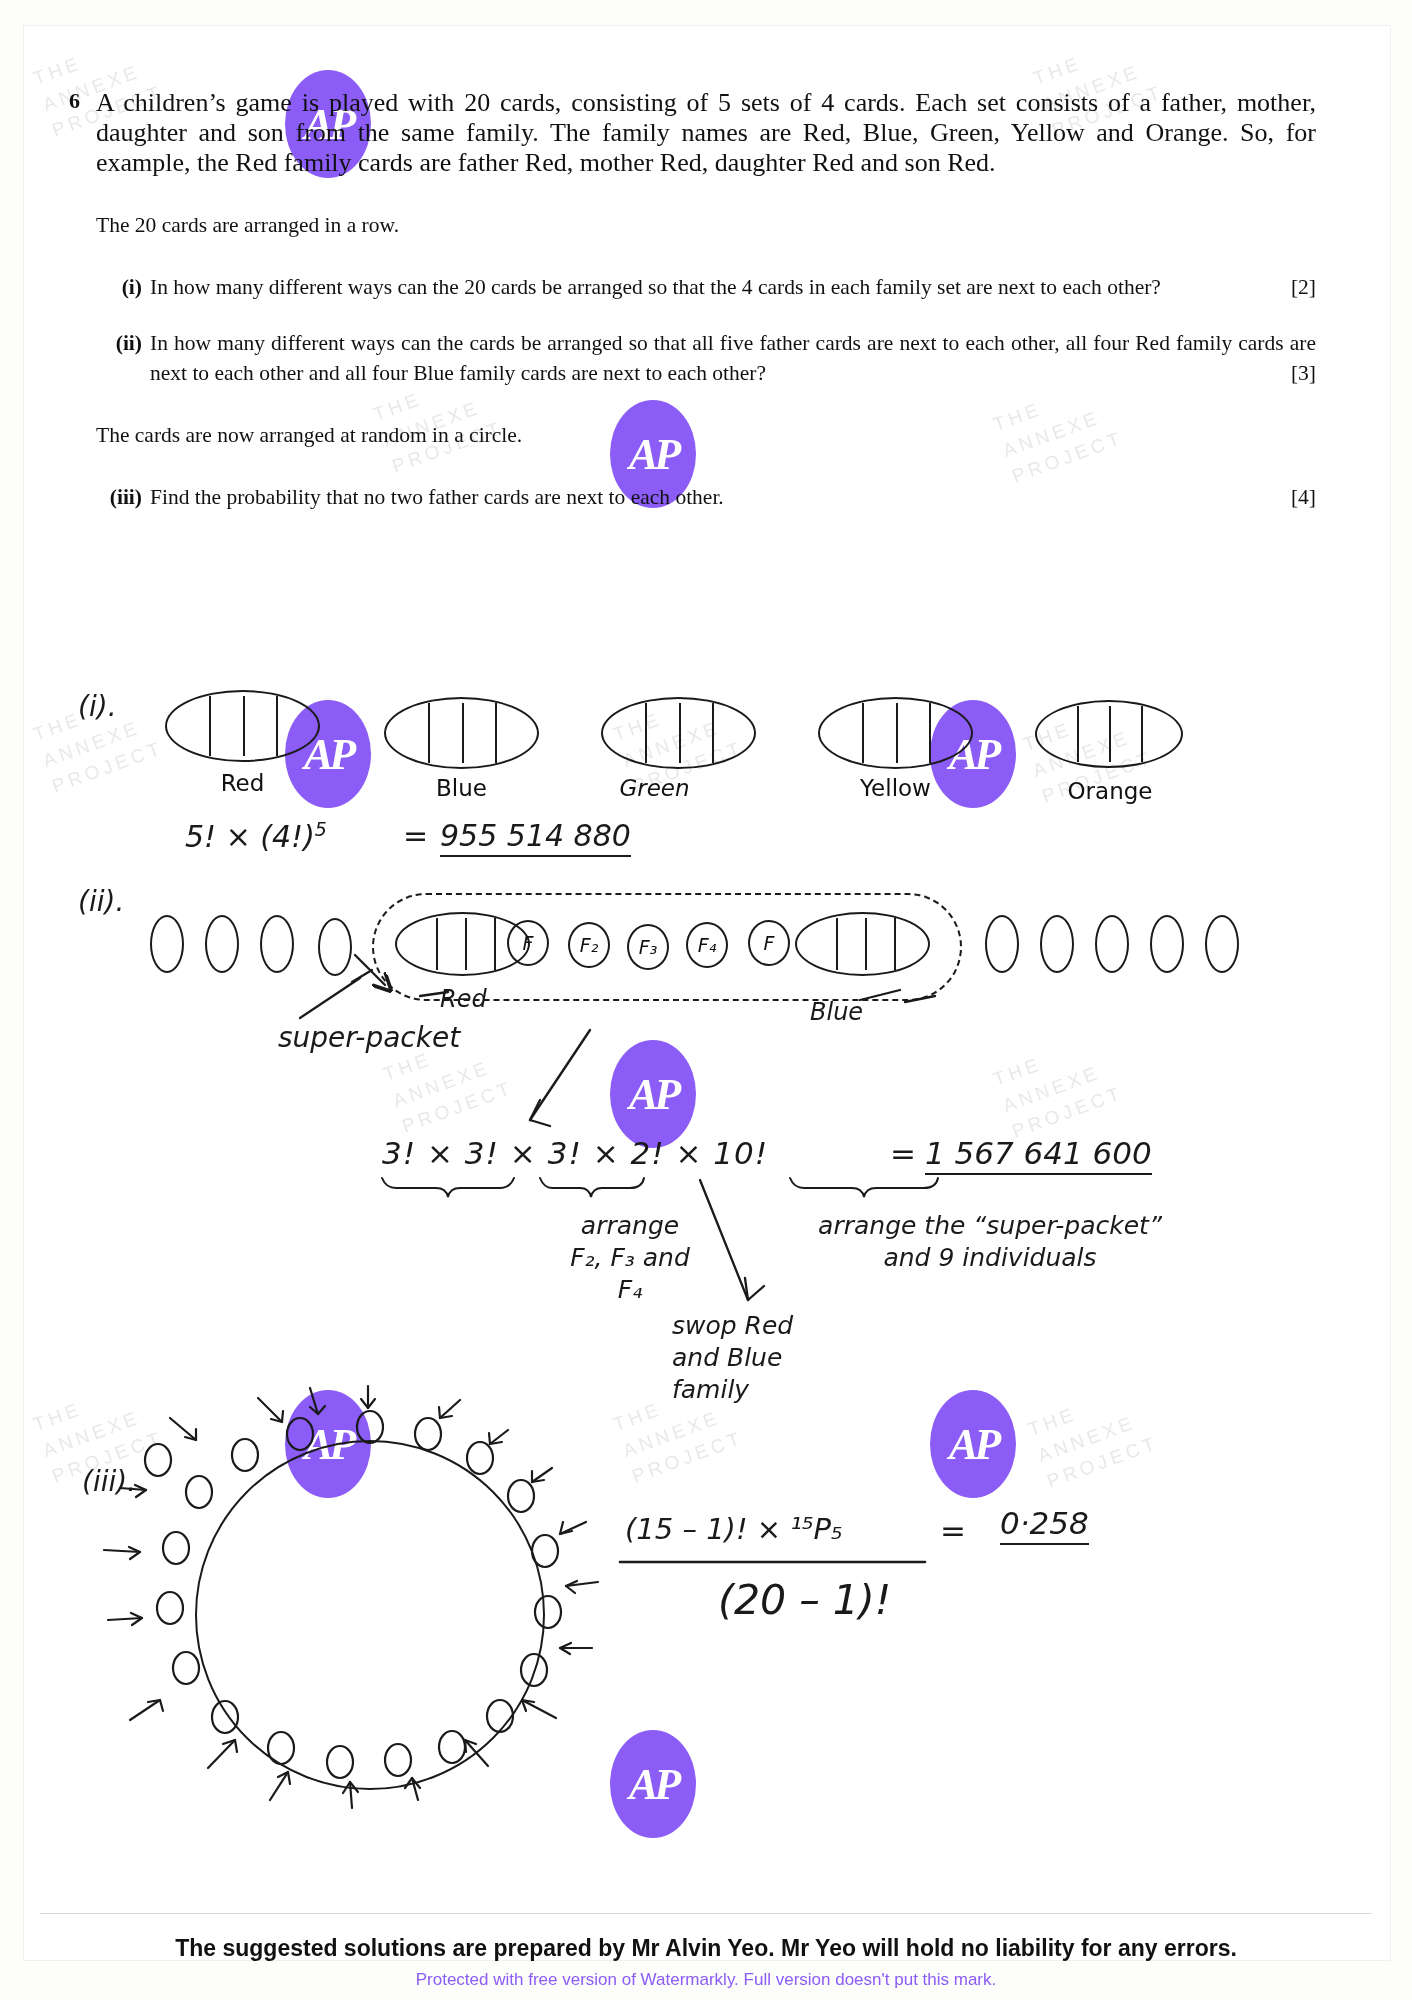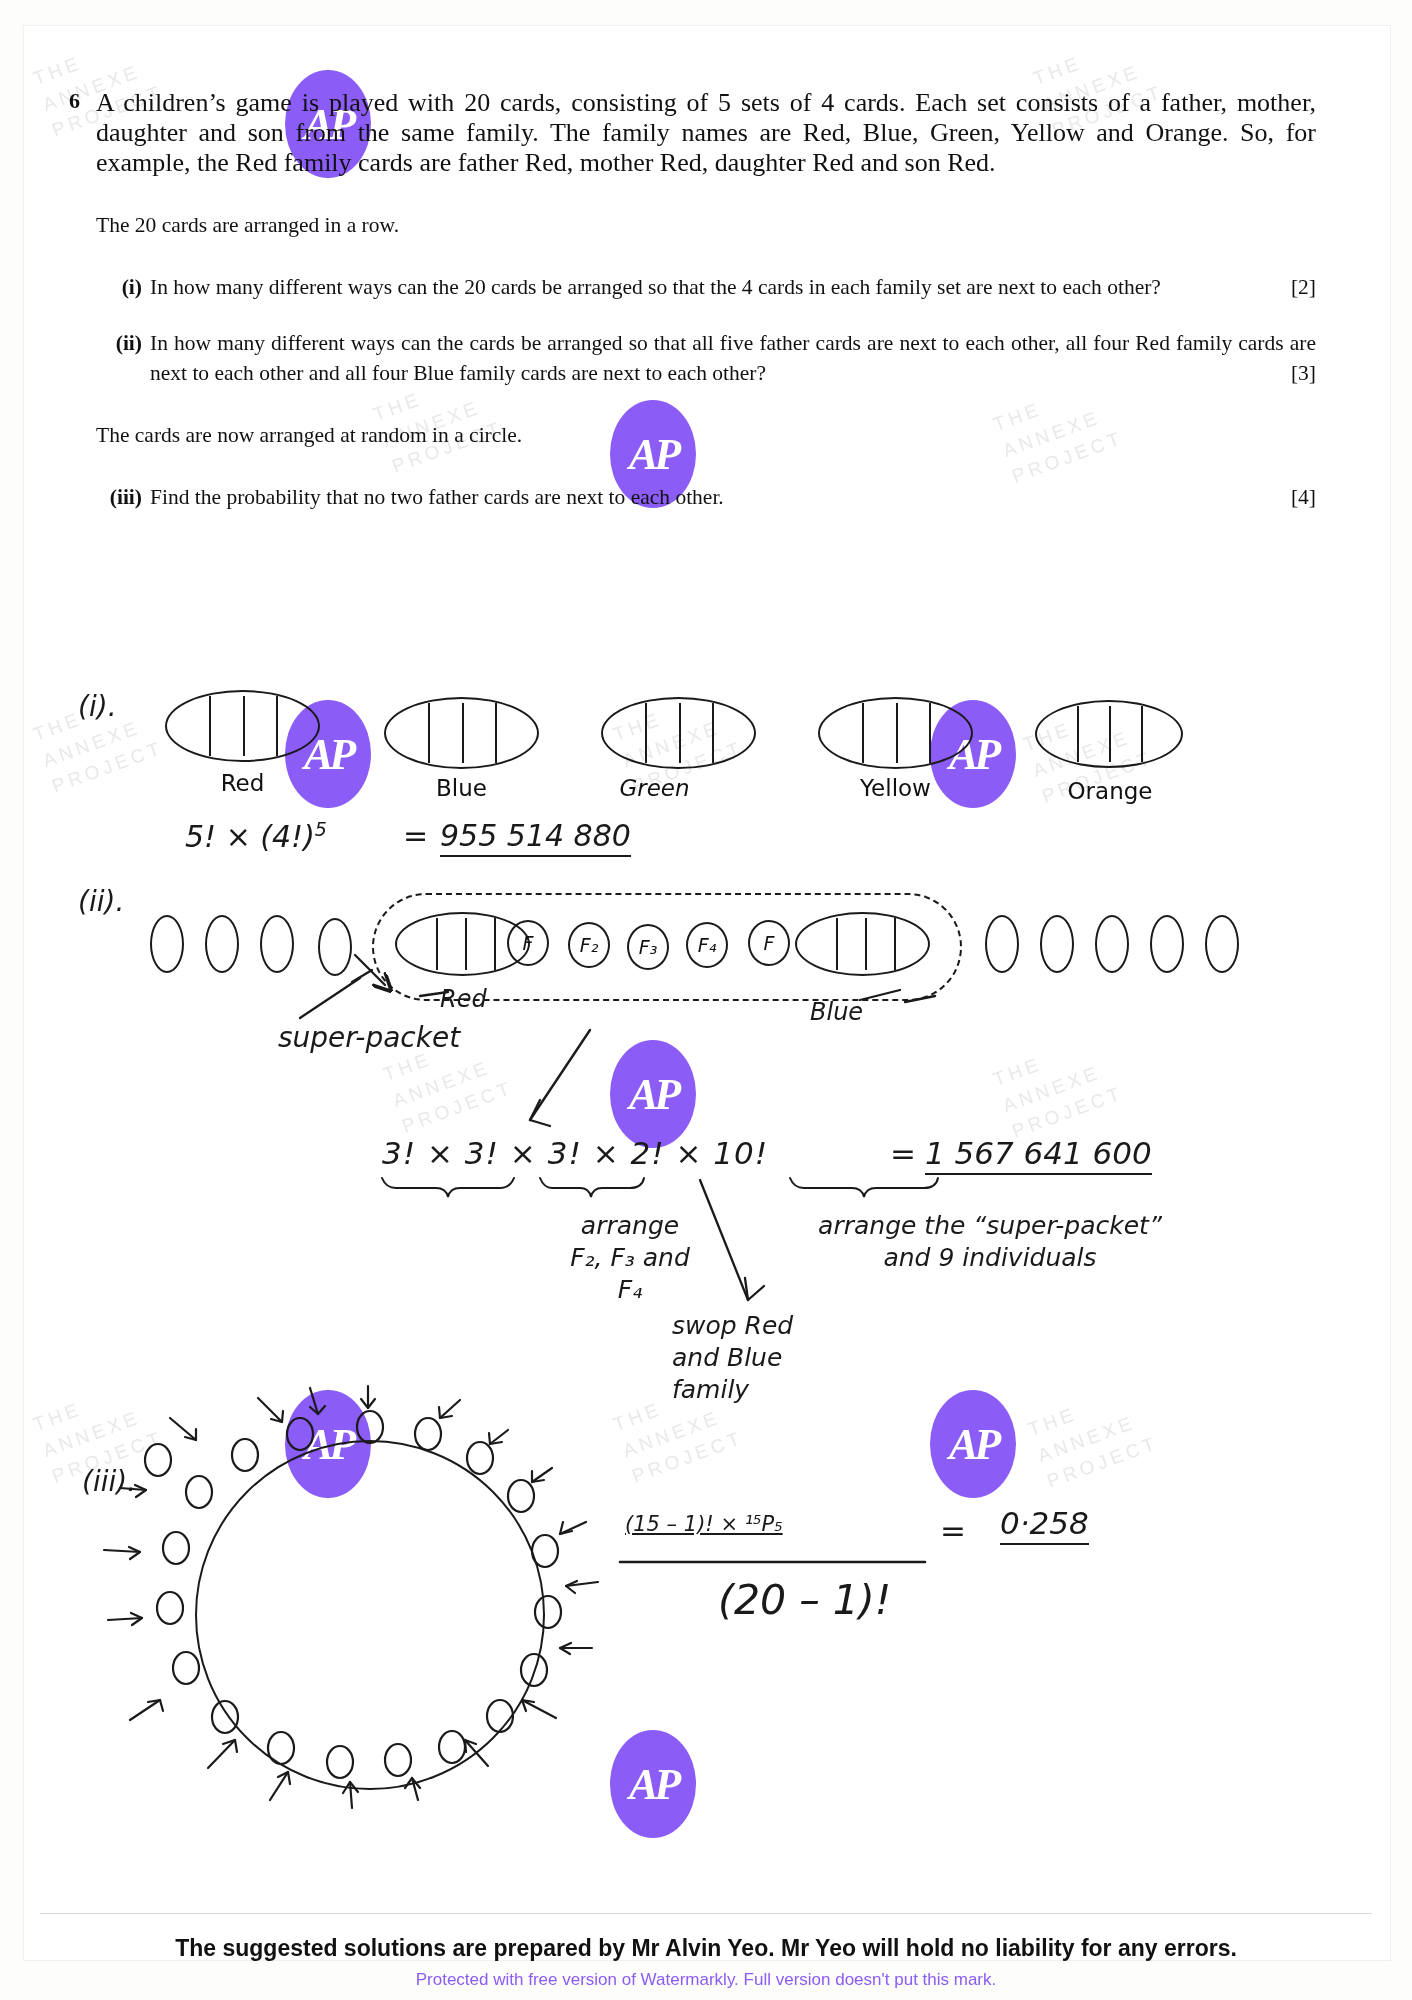--- a/index.html
+++ b/index.html
@@ -393,21 +393,21 @@
   <div class="hw hw-note" style="left:672px; top:1310px; width:200px; white-space:pre-line;">swop Red
 and Blue
 family</div>
   <div class="hw hw-note" style="left:780px; top:1210px; width:420px; white-space:pre-line; text-align:center;">arrange the “super-packet”
 and 9 individuals</div>
 
   <div class="hw hw-label" style="left:82px; top:1465px;">(iii).</div>
 
   <div class="bigcircle" style="left:195px; top:1440px; width:350px; height:350px;"></div>
 
-  <div class="hw hw-math" style="left:625px; top:1512px; font-size:21px;text-decoration:underline;">(15 – 1)!  ×  ¹⁵P₅</div>
+  <div class="hw hw-math" style="left:625px; top:1512px; font-size:29px;">(15 – 1)!  ×  ¹⁵P₅</div>
   <div class="hw hw-math" style="left:718px; top:1576px; font-size:41px;">(20 – 1)!</div>
   <div class="hw hw-math" style="left:940px; top:1512px; font-size:31px;">=</div>
   <div class="hw hw-math underline-ans" style="left:1000px; top:1505px; font-size:31px;">0·258</div>
 
   <svg class="overlay" viewBox="0 0 1412 2000">
     <g stroke="#1a1a1a" stroke-width="2.3" fill="none" stroke-linecap="round">
 
       <line x1="620" y1="1562" x2="925" y2="1562" stroke-width="2.6"></line>
 
       <path d="M 355 955 L 385 985" marker-end="url(#ah)"></path>

